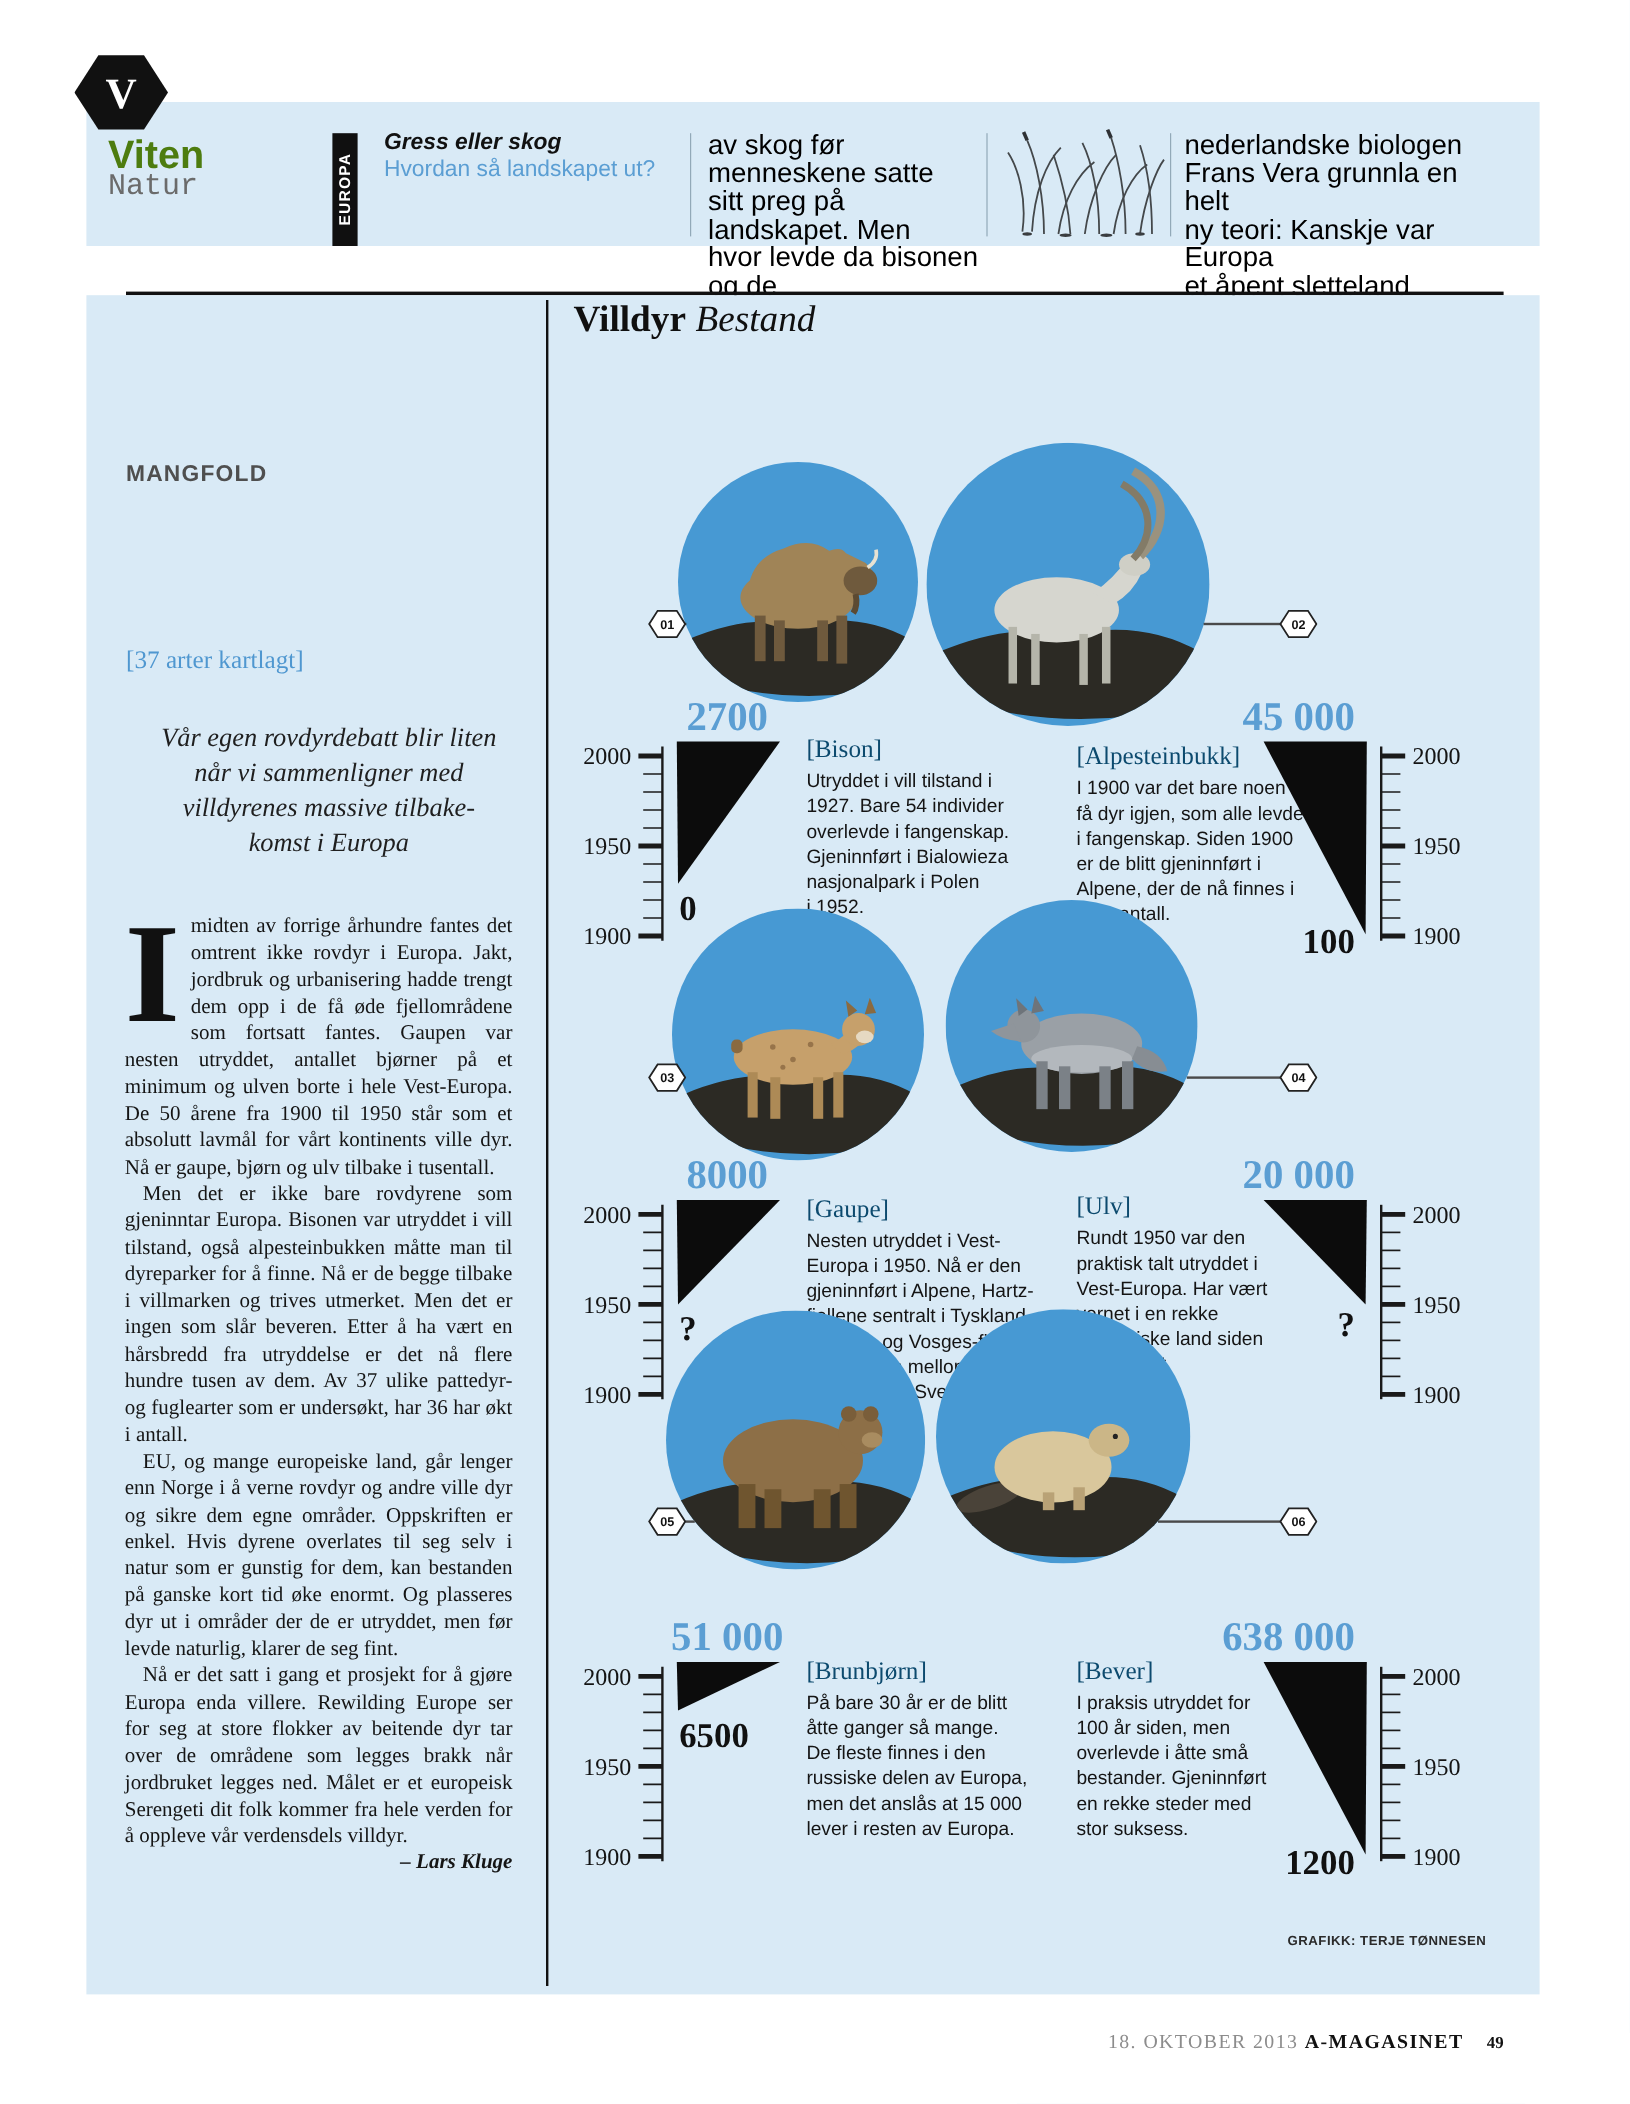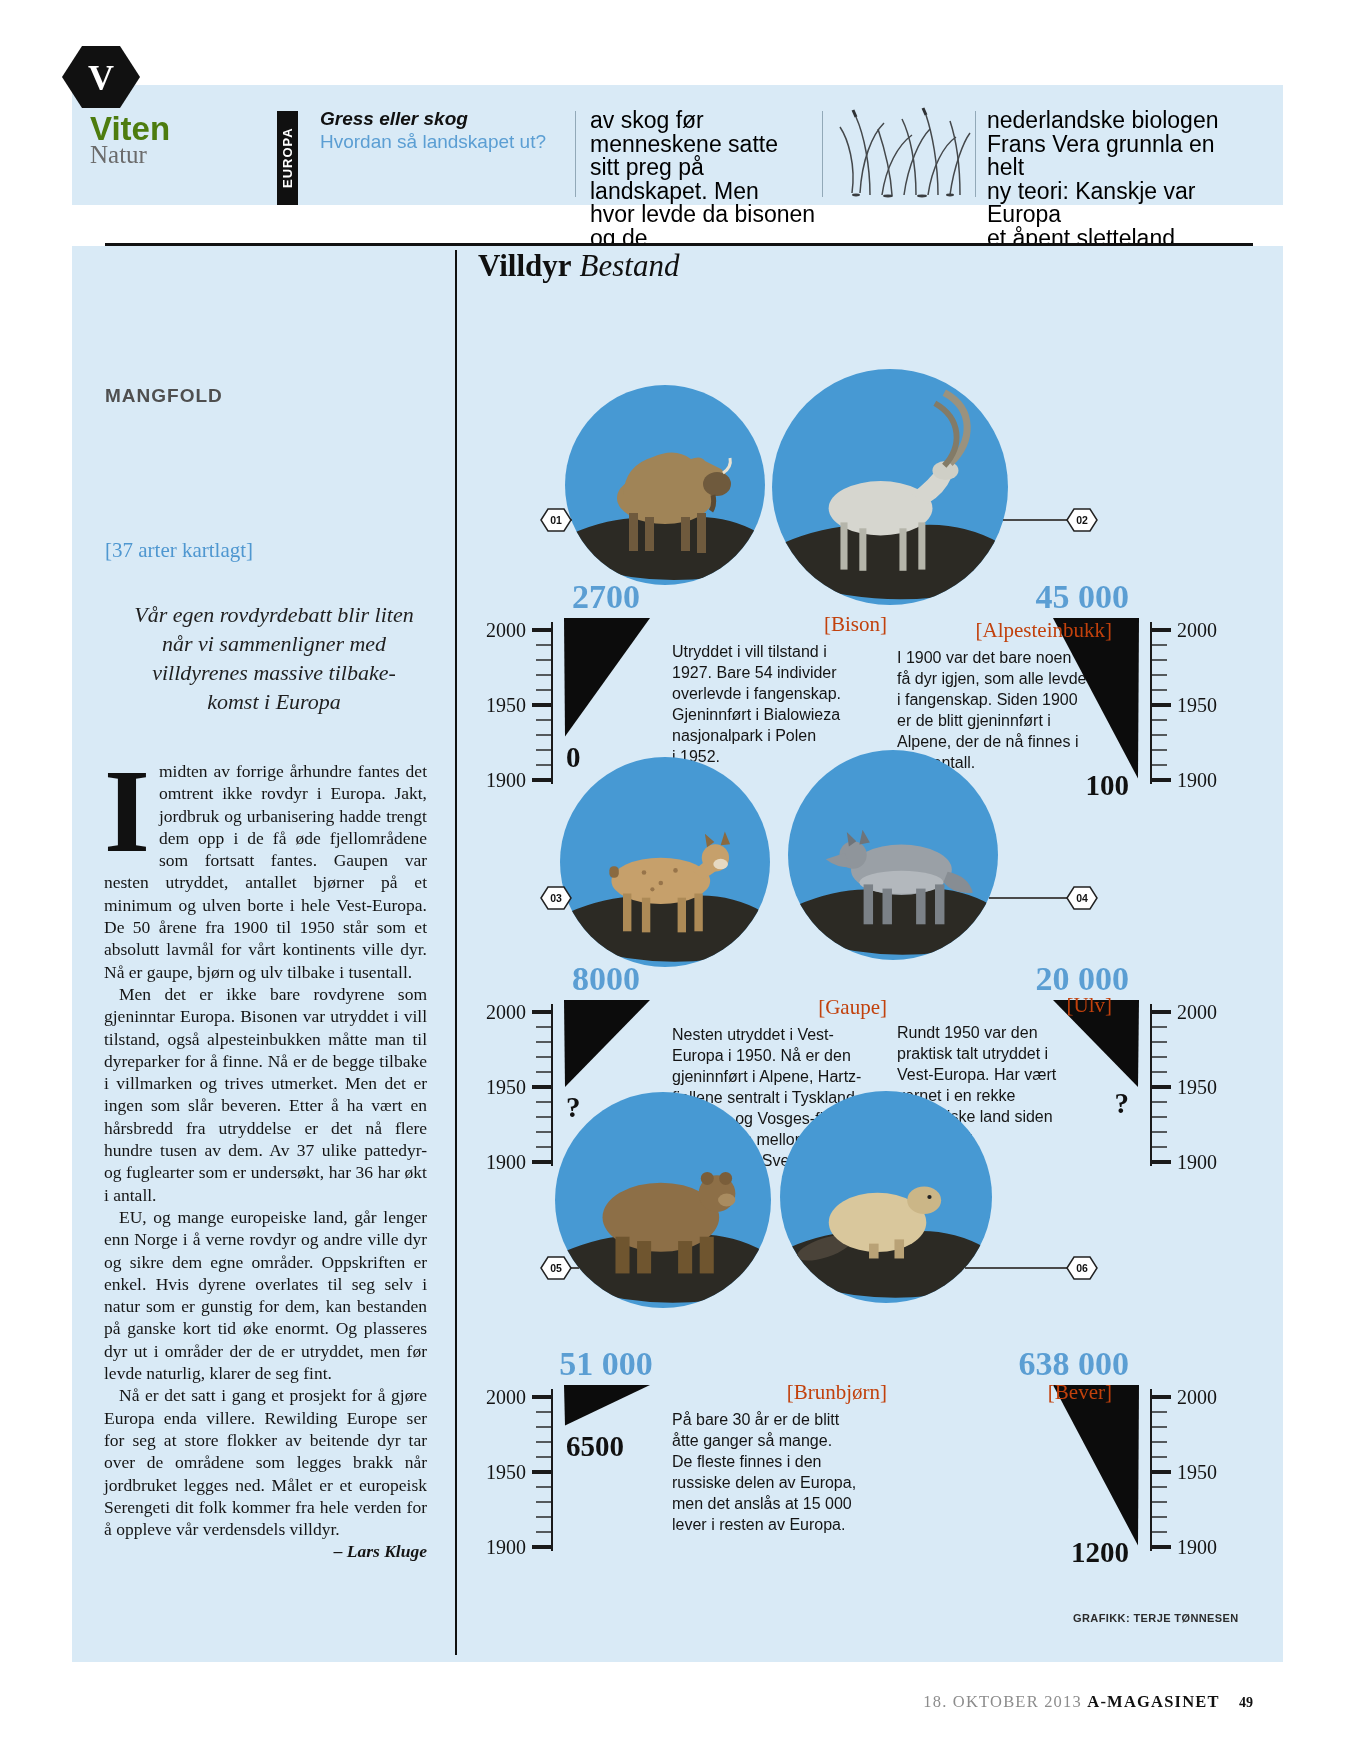--- a/index.html
+++ b/index.html
@@ -2,21 +2,21 @@
 <html><head>
 <meta charset="utf-8">
 <style>
   html,body{margin:0;padding:0;background:#ffffff;}
   .page{position:relative;width:1358px;height:1753px;background:#ffffff;overflow:hidden;
         font-family:"Liberation Sans",sans-serif;color:#161616;}
   .abs{position:absolute;}
   .panel{position:absolute;background:#d9eaf6;}
   
   .section-name{font-family:Liberation Sans, sans-serif;font-weight:bold;font-size:33px;color:#4d7c0f;}
-  .section-sub{font-family:Liberation Serif, serif;font-size:25px;color:#6b6b6b;}
+  .section-sub{font-family:Liberation Mono, monospace;font-size:25px;color:#6b6b6b;}
   
   .europa{background:#101010;color:#fff;font-size:13px;font-weight:bold;letter-spacing:1px;
           writing-mode:vertical-rl;transform:rotate(180deg);text-align:center;padding:4px 3px;}
   .strip-title{font-weight:bold;font-size:19px;line-height:23px;color:#111;font-style:italic;}
   .strip-question{font-size:19px;line-height:23px;color:#5b9ed3;}
   .strip-text{font-size:23px;line-height:23.5px;color:#000000;white-space:pre-line;}
   .vdiv{position:absolute;width:1px;background:#92a9b8;}
   
   .hrule{position:absolute;background:#111;}
   .vrule{position:absolute;background:#111;}
@@ -31,21 +31,21 @@
   .tagline{font-family:"Liberation Serif",serif;font-size:21px;color:#4f97d0;}
   .standfirst{font-family:"Liberation Serif",serif;font-style:italic;font-size:22px;line-height:29px;
               color:#1f1f1f;white-space:pre-line;text-align:center;}
   .body-col{width:323px;font-family:"Liberation Serif",serif;font-size:17.5px;line-height:22.3px;
             text-align:justify;color:#151515;}
   .body-col p{margin:0;}
   .body-col p.ind{text-indent:15px;}
   .dropcap{float:left;font-weight:bold;font-size:118px;line-height:88px;margin:8px 9px 0 0;color:#111;}
   .byline{float:right;font-weight:bold;font-style:italic;}
   
-  .animal-label{font-family:"Liberation Serif",serif;font-size:21px;color:#c2410c;display:block;margin-bottom:4px;text-align:right;}
+  .animal-label{font-family:"Liberation Serif",serif;font-size:21px;color:#0c4a6e;display:block;margin-bottom:4px;}
   .animal-desc{font-size:16px;line-height:21px;color:#141414;white-space:pre-line;}
   
   .credit{font-size:11px;font-weight:bold;letter-spacing:0.4px;color:#2b2b2b;}
   .footer{font-family:"Liberation Serif",serif;font-size:16.5px;letter-spacing:1.2px;text-align:right;}
   .footer .date{color:#8c8c8c;}
   .footer .mag{color:#111;font-weight:bold;}
   .footer .pgnum{color:#111;font-weight:bold;font-size:14px;letter-spacing:0;margin-left:14px;}
 </style>
 </head>
 <body>
@@ -454,20 +454,26 @@
         <line x1="136" y1="202" x2="156" y2="202" stroke="#1a1a1a" stroke-width="4"></line>
         <text x="162" y="59" text-anchor="start" font-family="Liberation Serif, serif" font-size="20" fill="#141414">2000</text>
         <text x="162" y="134" text-anchor="start" font-family="Liberation Serif, serif" font-size="20" fill="#141414">1950</text>
         <text x="162" y="209" text-anchor="start" font-family="Liberation Serif, serif" font-size="20" fill="#141414">1900</text>
         <polygon points="124,40 38,40 123,200.5" fill="#0c0c0c"></polygon>
         <text x="114" y="30" text-anchor="end" font-family="Liberation Serif, serif" font-weight="bold" font-size="34" fill="#5b9ed3">638 000</text>
         <text x="114" y="216.5" text-anchor="end" font-family="Liberation Serif, serif" font-weight="bold" font-size="29" fill="#111">1200</text>
       </svg>
       <div class="abs" style="left:897px;top:1380px;width:215px;">
         <span class="animal-label">[Bever]</span>
+        <div class="animal-desc">I praksis utryddet for
+100 år siden, men
+overlevde i åtte små
+bestander. Gjeninnført
+en rekke steder med
+stor suksess.</div>
       </div>
     </div>
 
   <div class="abs credit" style="left:1073px;top:1612px;">GRAFIKK: TERJE TØNNESEN</div>
 
   <div class="abs footer" style="left:853px;top:1692px;width:400px;">
     <span class="date">18. OKTOBER 2013</span>
     <span> </span>
     <span class="mag">A-MAGASINET</span>
     <span class="pgnum">49</span>

